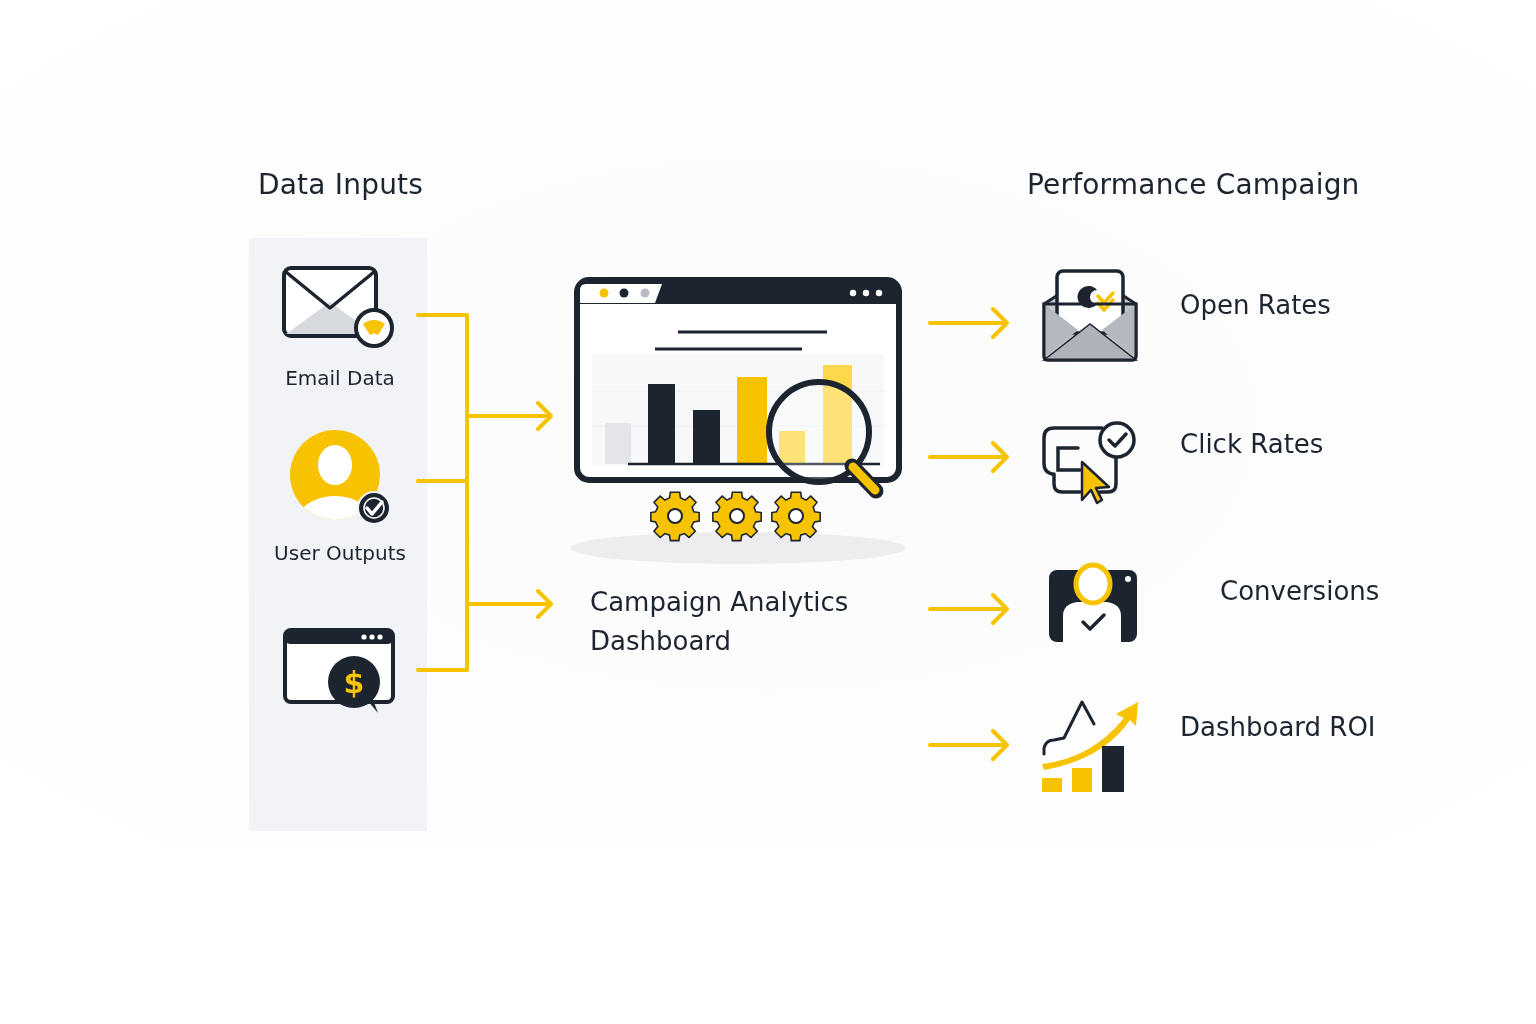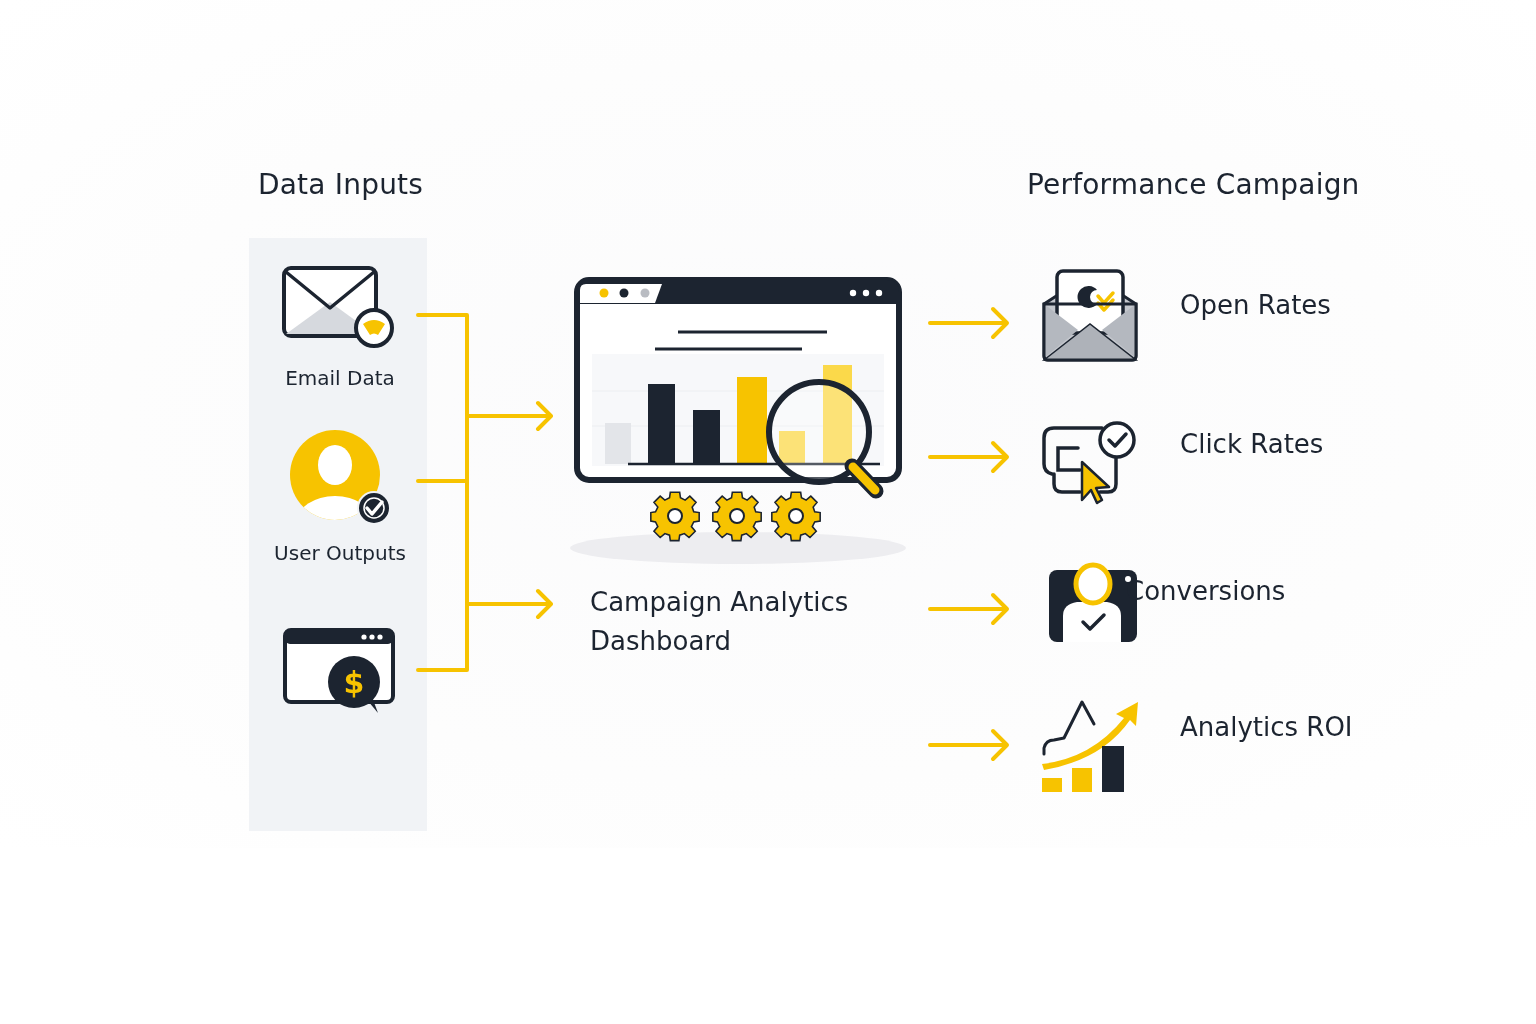--- a/index.html
+++ b/index.html
@@ -180,26 +180,26 @@
 
   <div class="icon" style="left:1047px; top:560px;">
     <svg width="92" height="84" viewBox="0 0 92 84">
       <rect x="2" y="10" width="88" height="72" rx="8" fill="#1c2430"></rect>
       <circle cx="81" cy="19" r="3" fill="#ffffff"></circle>
       <path d="M16 82 L16 56 Q16 44 30 42 L60 42 Q74 44 74 56 L74 82 Z" fill="#ffffff"></path>
       <ellipse cx="46" cy="24" rx="17" ry="19" fill="#ffffff" stroke="#f7c300" stroke-width="5"></ellipse>
       <path d="M36 62 L43 69 L57 55" fill="none" stroke="#1c2430" stroke-width="3.5" stroke-linecap="round" stroke-linejoin="round"></path>
     </svg>
   </div>
-  <div class="out-label" style="left:1114px; top:576px;text-align:center;">Conversions</div>
+  <div class="out-label" style="left:1208px; top:576px;text-align:center;">Conversions</div>
 
   <div class="icon" style="left:1038px; top:696px;">
     <svg width="104" height="100" viewBox="0 0 104 100">
       <path d="M6 58 L6 52 Q8 44 16 44 L26 42 L44 6 L56 28" fill="none" stroke="#1c2430" stroke-width="3" stroke-linecap="round" stroke-linejoin="round"></path>
       <path d="M4 68 Q54 62 86 22 L78 18 L100 6 L98 30 L92 24 Q64 64 6 74 Z" fill="#f7c300"></path>
       <rect x="4" y="82" width="20" height="14" fill="#f7c300"></rect>
       <rect x="34" y="72" width="20" height="24" fill="#f7c300"></rect>
       <rect x="64" y="50" width="22" height="46" fill="#1c2430"></rect>
     </svg>
   </div>
-  <div class="out-label" style="left:1168px; top:712px;">Analytics ROI</div>
+  <div class="out-label" style="left:1168px; top:712px;">Dashboard ROI</div>
 
 </div>
 
 </body></html>

